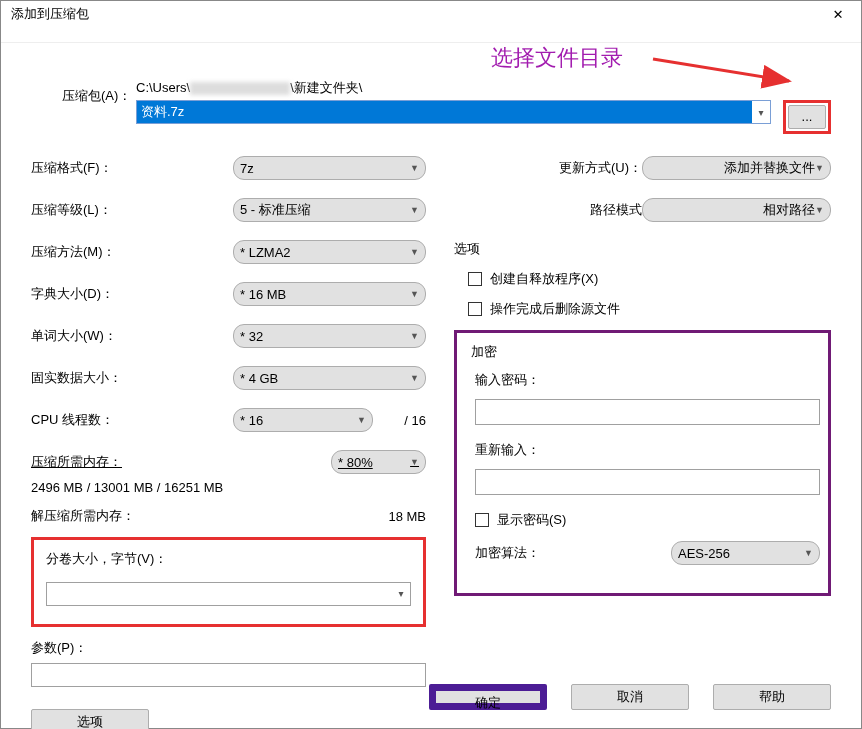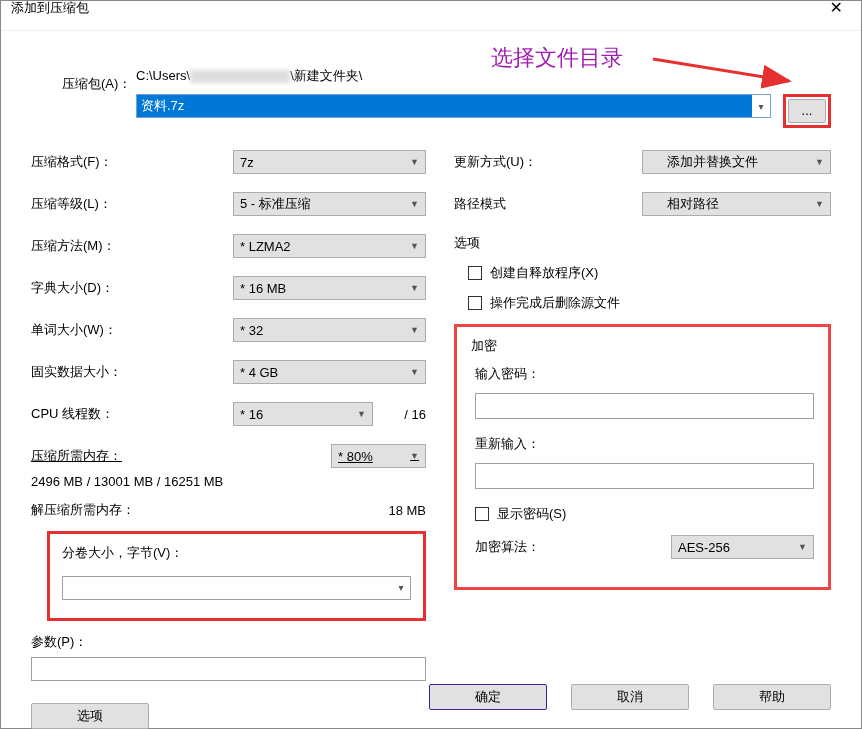--- a/index.html
+++ b/index.html
@@ -10,26 +10,27 @@
   color: #000;
 }
 .window {
   width: 862px;
   height: 729px;
   border: 1px solid #888;
   background: #fff;
   position: relative;
 }
 .titlebar {
-  height: 30px;
+  height: 42px;
   display: flex;
   justify-content: space-between;
   align-items: center;
   padding: 0 8px 16px 10px;
   border-bottom: 1px solid #eee;
+  font-family: Liberation Mono, monospace;
 }
 .close-x {
   font-size: 16px;
   padding: 2px 10px;
   cursor: pointer;
 }
 .annotation {
   position: absolute;
   top: 42px;
   left: 490px;
@@ -55,21 +56,21 @@
 .archive-label {
   width: 74px;
   padding-top: 8px;
   margin-left: 31px;
 }
 .archive-right {
   flex: 1;
 }
 .path-text {
   font-size: 13px;
-  margin-bottom: 9px;
+  margin-bottom: 3px;
 }
 .path-blur {
   display: inline-block;
   width: 100px;
   height: 13px;
   background: #ddd;
   vertical-align: middle;
   filter: blur(2px);
 }
 .archive-combo-row {
@@ -126,21 +127,21 @@
   margin-bottom: 18px;
 }
 .field-label {
   width: 202px;
 }
 .combo {
   flex: 1;
   height: 24px;
   background: #e1e1e1;
   border: 1px solid #adadad;
-  border-radius: 0;
+  border-radius: 11px;
   display: flex;
   align-items: center;
   padding: 0 6px;
   cursor: pointer;
   position: relative;
 }
 .combo-text { flex: 1; }
 .combo .v { font-size: 9px; color: #555; }
 .combo-suffix {
   margin-left: 8px;
@@ -160,21 +161,20 @@
   align-items: center;
   margin-bottom: 6px;
   text-decoration: underline;
 }
 .mem-label { width: 300px; }
 .mem-combo { width: 92px; }
 .highlight-box {
   border: 3px solid #e63030;
   padding: 10px 12px 18px 12px;
   margin-top: 8px;
-  margin-left: 16px;
 }
 .vol-input {
   width: 100%;
   height: 24px;
   border: 1px solid #a0a0a0;
   margin-top: 14px;
   display: flex;
 }
 .vol-input .txt { flex: 1; }
 .vol-input .v { width: 18px; text-align: center; font-size: 10px; color: #555; line-height: 22px; }
@@ -192,40 +192,41 @@
   border-radius: 2px;
   margin-top: 22px;
   cursor: pointer;
   text-align: center;
   line-height: 24px;
 }
 .r-field-row {
   display: flex;
   align-items: center;
   margin-bottom: 18px;
+  text-align: right;
 }
 .r-label { width: 188px; }
 .r-combo { flex: 1; padding-left: 24px; }
 .group-label { margin-bottom: 12px; }
 .check-row {
   display: flex;
   align-items: center;
   margin-bottom: 12px;
   margin-left: 14px;
 }
 .chk {
   width: 14px;
   height: 14px;
   border: 1px solid #333;
   margin-right: 8px;
   cursor: pointer;
 }
 .enc-box {
-  border: 3px solid #ef4444;
-  padding: 10px 14px 14px 14px;
+  border: 3px solid #701a75;
+  padding: 10px 8px 14px 14px;
   margin-top: 4px;
 }
 .enc-inner { padding-left: 4px; }
 .enc-label { margin-bottom: 10px; }
 .enc-input {
   width: 100%;
   height: 26px;
   border: 1px solid #a0a0a0;
   margin-bottom: 16px;
 }
@@ -247,21 +248,21 @@
   width: 118px;
   height: 26px;
   background: #e1e1e1;
   border: 1px solid #adadad;
   border-radius: 2px;
   cursor: pointer;
   text-align: center;
   line-height: 24px;
 }
 .btn.primary {
-  border: 1px solid #4c1d95;
+  border: 7px solid #4c1d95;
 }
 </style>
 </head>
 <body>
 
 <div class="window">
   <div class="titlebar">
     <span>添加到压缩包</span>
     <span class="close-x">✕</span>
   </div>

